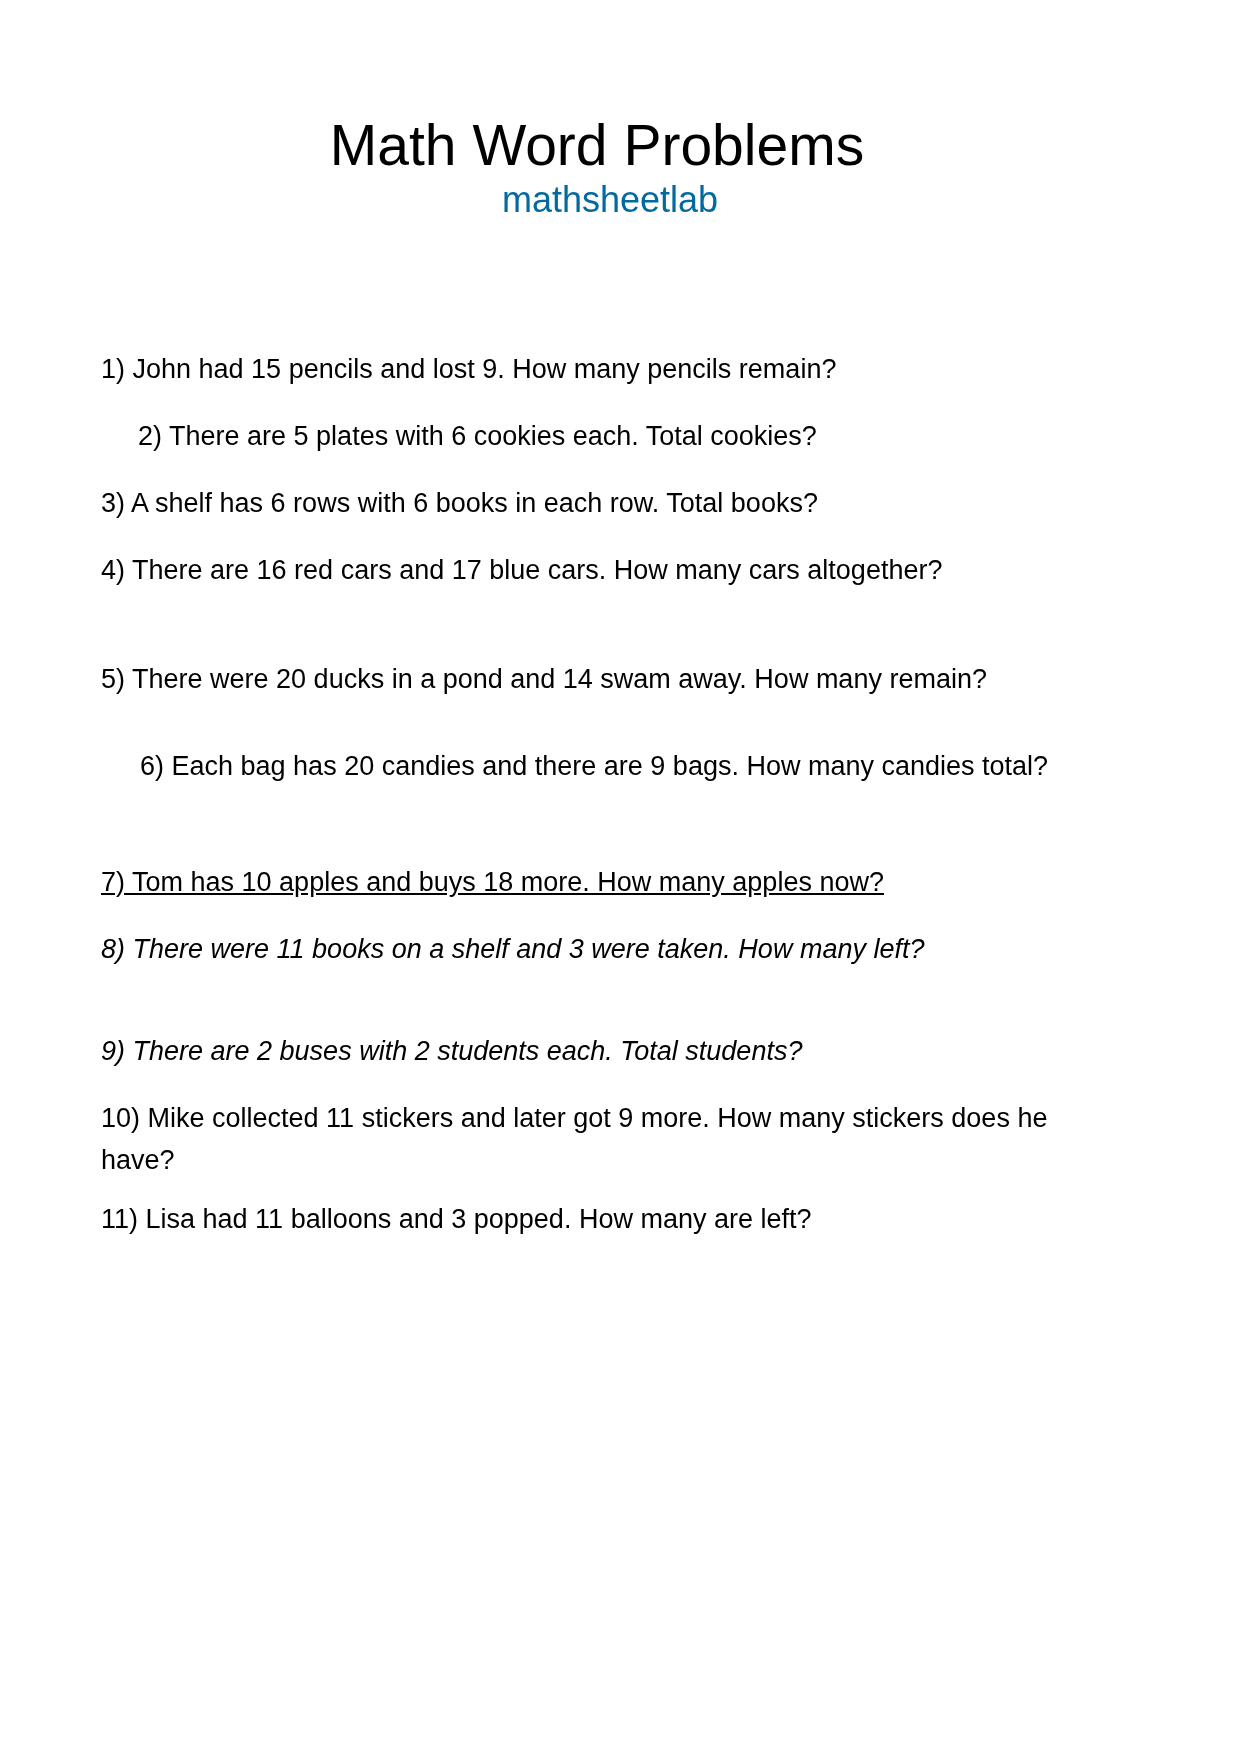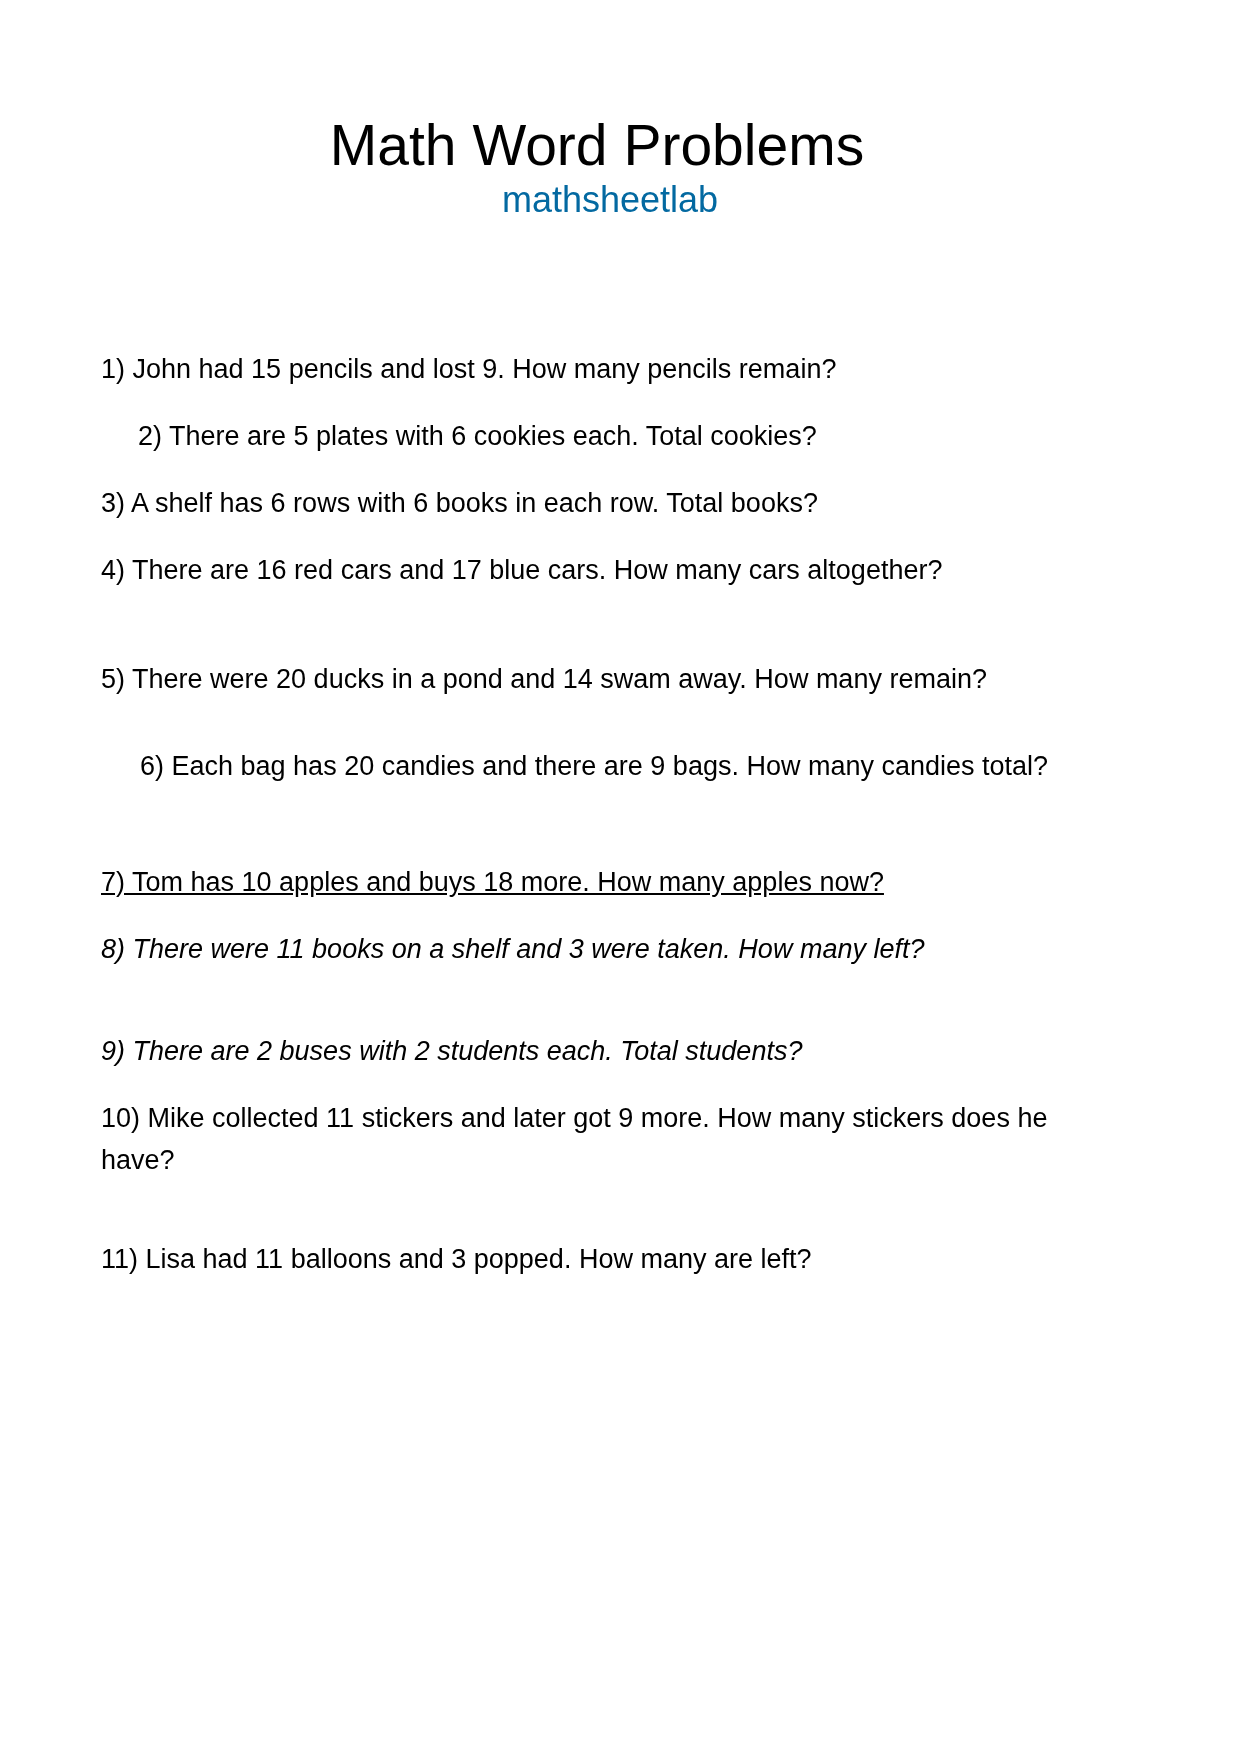--- a/index.html
+++ b/index.html
@@ -57,14 +57,14 @@
   <p class="problem" style="left:101px; top:348px; width:1040px;">1) John had 15 pencils and lost 9. How many pencils remain?</p>
   <p class="problem" style="left:101px; top:415px; width:1040px;margin-left:37px;">2) There are 5 plates with 6 cookies each. Total cookies?</p>
   <p class="problem" style="left:101px; top:482px; width:1040px;">3) A shelf has 6 rows with 6 books in each row. Total books?</p>
   <p class="problem" style="left:101px; top:549px; width:920px;">4) There are 16 red cars and 17 blue cars. How many cars altogether?</p>
   <p class="problem" style="left:101px; top:658px; width:1040px;">5) There were 20 ducks in a pond and 14 swam away. How many remain?</p>
   <p class="problem" style="left:101px; top:745px; width:980px;margin-left:39px;">6) Each bag has 20 candies and there are 9 bags. How many candies total?</p>
   <p class="problem" style="left:101px; top:861px; width:1060px;text-decoration:underline;">7) Tom has 10 apples and buys 18 more. How many apples now?</p>
   <p class="problem" style="left:101px; top:928px; width:1010px;font-style:italic;">8) There were 11 books on a shelf and 3 were taken. How many left?</p>
   <p class="problem" style="left:101px; top:1030px; width:1040px;font-style:italic;">9) There are 2 buses with 2 students each. Total students?</p>
   <p class="problem" style="left:101px; top:1097px; width:990px;">10) Mike collected 11 stickers and later got 9 more. How many stickers does he have?</p>
-  <p class="problem" style="left:101px; top:1198px; width:1040px;margin-top:40px;">11) Lisa had 11 balloons and 3 popped. How many are left?</p>
+  <p class="problem" style="left:101px; top:1198px; width:1040px;">11) Lisa had 11 balloons and 3 popped. How many are left?</p>
 </div>
 
 </body></html>

